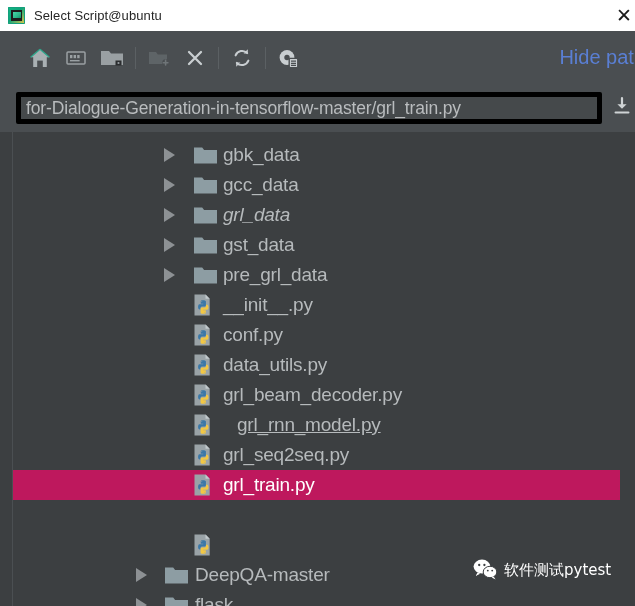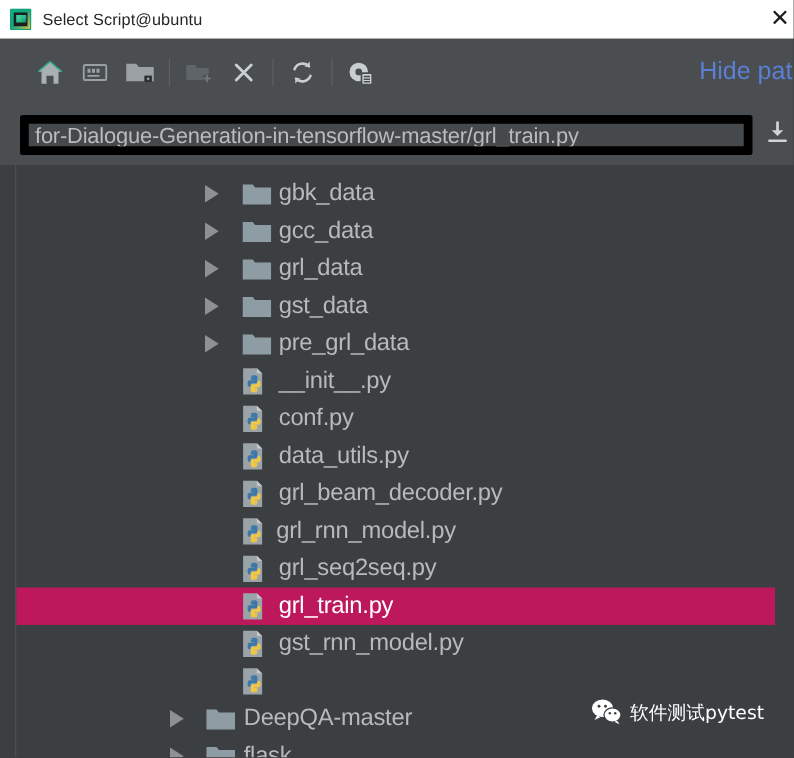--- a/index.html
+++ b/index.html
@@ -62,21 +62,21 @@
     font-size:20px;color:#5a7fd4;white-space:nowrap;
   }
 
   
   .pathrow{
     position:absolute;left:0;top:84px;width:635px;height:48px;
     background:#4a4e51;display:flex;align-items:center;
   }
   .pathfield{
     margin-left:16px;width:586px;height:32px;
-    background:#45494b;border:7px solid #000000;
+    background:#45494b;border:5px solid #000000;
     border-radius:2px;
     display:flex;align-items:center;overflow:hidden;
     box-sizing:border-box;
   }
   .pathfield span{
     font-size:17.5px;color:#b9bcbe;white-space:nowrap;
     margin-left:5px;letter-spacing:-.15px;
   }
   .dlbtn{
     margin-left:7px;width:26px;height:30px;flex:0 0 auto;
@@ -250,21 +250,21 @@
           </svg></div>
         <div class="label" style="left: 210px;">gbk_data</div>
       </div>
       <div class="row" style="top: 38px;">
         <div class="arrow" style="left: 151px;"></div>
         <div class="folder" style="left: 181px;"><svg width="23" height="18" viewBox="0 0 23 18">
             <path d="M0 1.6h8.2l1.9 2.4H23V17.6H0z" fill="#8d9da3"></path>
           </svg></div>
         <div class="label" style="left: 210px;">gcc_data</div>
       </div>
-      <div class="row" style="top: 68px;">
+      <div class="row" style="top: 68px; font-style: italic;">
         <div class="arrow" style="left: 151px;"></div>
         <div class="folder" style="left: 181px;"><svg width="23" height="18" viewBox="0 0 23 18">
             <path d="M0 1.6h8.2l1.9 2.4H23V17.6H0z" fill="#8d9da3"></path>
           </svg></div>
         <div class="label" style="left: 210px;">grl_data</div>
       </div>
       <div class="row" style="top: 98px;">
         <div class="arrow" style="left: 151px;"></div>
         <div class="folder" style="left: 181px;"><svg width="23" height="18" viewBox="0 0 23 18">
             <path d="M0 1.6h8.2l1.9 2.4H23V17.6H0z" fill="#8d9da3"></path>
@@ -324,21 +324,21 @@
       </div>
       <div class="row" style="top: 278px;">
         <div class="pyicon" style="left: 178px;"><svg width="24" height="24" viewBox="0 0 24 24">
             <path d="M3.5 1.5h11l4.2 4.2v16.8H3.5z" fill="#9aa3a7"></path>
             <path d="M14.5 1.5v4.2h4.2z" fill="#c2c9cc"></path>
             <g transform="translate(5.2,7.2) scale(0.62)">
               <path d="M11.3 0C7 0 7.3 1.9 7.3 1.9v3.9h4.1v.6H5.7S3 6.1 3 10.5s2.4 4.3 2.4 4.3h1.6v-2.1s-.1-2.4 2.3-2.4h4.1s2.3 0 2.3-2.2V2.2S16.1 0 11.3 0zM9 1.3c.4 0 .7.3.7.7s-.3.7-.7.7-.7-.3-.7-.7.3-.7.7-.7z" fill="#3b78a8"></path>
               <path d="M11.5 22c4.3 0 4-1.9 4-1.9v-3.9h-4.1v-.6h5.7s2.7.3 2.7-4.1-2.4-4.3-2.4-4.3h-1.6v2.1s.1 2.4-2.3 2.4H9.4s-2.3 0-2.3 2.2v5.9S6.7 22 11.5 22zm2.3-1.3c-.4 0-.7-.3-.7-.7s.3-.7.7-.7.7.3.7.7-.3.7-.7.7z" fill="#f2c744"></path>
             </g>
           </svg></div>
-        <div class="label" style="left: 208px;">grl_rnn_model.py</div>
+        <div class="label" style="left: 224px; text-decoration: underline;">grl_rnn_model.py</div>
       </div>
       <div class="row" style="top: 308px;">
         <div class="pyicon" style="left: 178px;"><svg width="24" height="24" viewBox="0 0 24 24">
             <path d="M3.5 1.5h11l4.2 4.2v16.8H3.5z" fill="#9aa3a7"></path>
             <path d="M14.5 1.5v4.2h4.2z" fill="#c2c9cc"></path>
             <g transform="translate(5.2,7.2) scale(0.62)">
               <path d="M11.3 0C7 0 7.3 1.9 7.3 1.9v3.9h4.1v.6H5.7S3 6.1 3 10.5s2.4 4.3 2.4 4.3h1.6v-2.1s-.1-2.4 2.3-2.4h4.1s2.3 0 2.3-2.2V2.2S16.1 0 11.3 0zM9 1.3c.4 0 .7.3.7.7s-.3.7-.7.7-.7-.3-.7-.7.3-.7.7-.7z" fill="#3b78a8"></path>
               <path d="M11.5 22c4.3 0 4-1.9 4-1.9v-3.9h-4.1v-.6h5.7s2.7.3 2.7-4.1-2.4-4.3-2.4-4.3h-1.6v2.1s.1 2.4-2.3 2.4H9.4s-2.3 0-2.3 2.2v5.9S6.7 22 11.5 22zm2.3-1.3c-.4 0-.7-.3-.7-.7s.3-.7.7-.7.7.3.7.7-.3.7-.7.7z" fill="#f2c744"></path>
             </g>
           </svg></div>
@@ -347,31 +347,20 @@
       <div class="row selected" style="top: 338px;">
         <div class="pyicon" style="left: 178px;"><svg width="24" height="24" viewBox="0 0 24 24">
             <path d="M3.5 1.5h11l4.2 4.2v16.8H3.5z" fill="#9aa3a7"></path>
             <path d="M14.5 1.5v4.2h4.2z" fill="#c2c9cc"></path>
             <g transform="translate(5.2,7.2) scale(0.62)">
               <path d="M11.3 0C7 0 7.3 1.9 7.3 1.9v3.9h4.1v.6H5.7S3 6.1 3 10.5s2.4 4.3 2.4 4.3h1.6v-2.1s-.1-2.4 2.3-2.4h4.1s2.3 0 2.3-2.2V2.2S16.1 0 11.3 0zM9 1.3c.4 0 .7.3.7.7s-.3.7-.7.7-.7-.3-.7-.7.3-.7.7-.7z" fill="#3b78a8"></path>
               <path d="M11.5 22c4.3 0 4-1.9 4-1.9v-3.9h-4.1v-.6h5.7s2.7.3 2.7-4.1-2.4-4.3-2.4-4.3h-1.6v2.1s.1 2.4-2.3 2.4H9.4s-2.3 0-2.3 2.2v5.9S6.7 22 11.5 22zm2.3-1.3c-.4 0-.7-.3-.7-.7s.3-.7.7-.7.7.3.7.7-.3.7-.7.7z" fill="#f2c744"></path>
             </g>
           </svg></div>
         <div class="label" style="left: 210px;">grl_train.py</div>
-      </div>
-      <div class="row" style="top: 368px;">
-        <div class="pyicon" style="left: 178px;"><svg width="24" height="24" viewBox="0 0 24 24">
-            <path d="M3.5 1.5h11l4.2 4.2v16.8H3.5z" fill="#9aa3a7"></path>
-            <path d="M14.5 1.5v4.2h4.2z" fill="#c2c9cc"></path>
-            <g transform="translate(5.2,7.2) scale(0.62)">
-              <path d="M11.3 0C7 0 7.3 1.9 7.3 1.9v3.9h4.1v.6H5.7S3 6.1 3 10.5s2.4 4.3 2.4 4.3h1.6v-2.1s-.1-2.4 2.3-2.4h4.1s2.3 0 2.3-2.2V2.2S16.1 0 11.3 0zM9 1.3c.4 0 .7.3.7.7s-.3.7-.7.7-.7-.3-.7-.7.3-.7.7-.7z" fill="#3b78a8"></path>
-              <path d="M11.5 22c4.3 0 4-1.9 4-1.9v-3.9h-4.1v-.6h5.7s2.7.3 2.7-4.1-2.4-4.3-2.4-4.3h-1.6v2.1s.1 2.4-2.3 2.4H9.4s-2.3 0-2.3 2.2v5.9S6.7 22 11.5 22zm2.3-1.3c-.4 0-.7-.3-.7-.7s.3-.7.7-.7.7.3.7.7-.3.7-.7.7z" fill="#f2c744"></path>
-            </g>
-          </svg></div>
-        <div class="label" style="left: 210px;">gst_rnn_model.py</div>
       </div>
       <div class="row" style="top: 398px;">
         <div class="pyicon" style="left: 178px;"><svg width="24" height="24" viewBox="0 0 24 24">
             <path d="M3.5 1.5h11l4.2 4.2v16.8H3.5z" fill="#9aa3a7"></path>
             <path d="M14.5 1.5v4.2h4.2z" fill="#c2c9cc"></path>
             <g transform="translate(5.2,7.2) scale(0.62)">
               <path d="M11.3 0C7 0 7.3 1.9 7.3 1.9v3.9h4.1v.6H5.7S3 6.1 3 10.5s2.4 4.3 2.4 4.3h1.6v-2.1s-.1-2.4 2.3-2.4h4.1s2.3 0 2.3-2.2V2.2S16.1 0 11.3 0zM9 1.3c.4 0 .7.3.7.7s-.3.7-.7.7-.7-.3-.7-.7.3-.7.7-.7z" fill="#3b78a8"></path>
               <path d="M11.5 22c4.3 0 4-1.9 4-1.9v-3.9h-4.1v-.6h5.7s2.7.3 2.7-4.1-2.4-4.3-2.4-4.3h-1.6v2.1s.1 2.4-2.3 2.4H9.4s-2.3 0-2.3 2.2v5.9S6.7 22 11.5 22zm2.3-1.3c-.4 0-.7-.3-.7-.7s.3-.7.7-.7.7.3.7.7-.3.7-.7.7z" fill="#f2c744"></path>
             </g>
           </svg></div>

